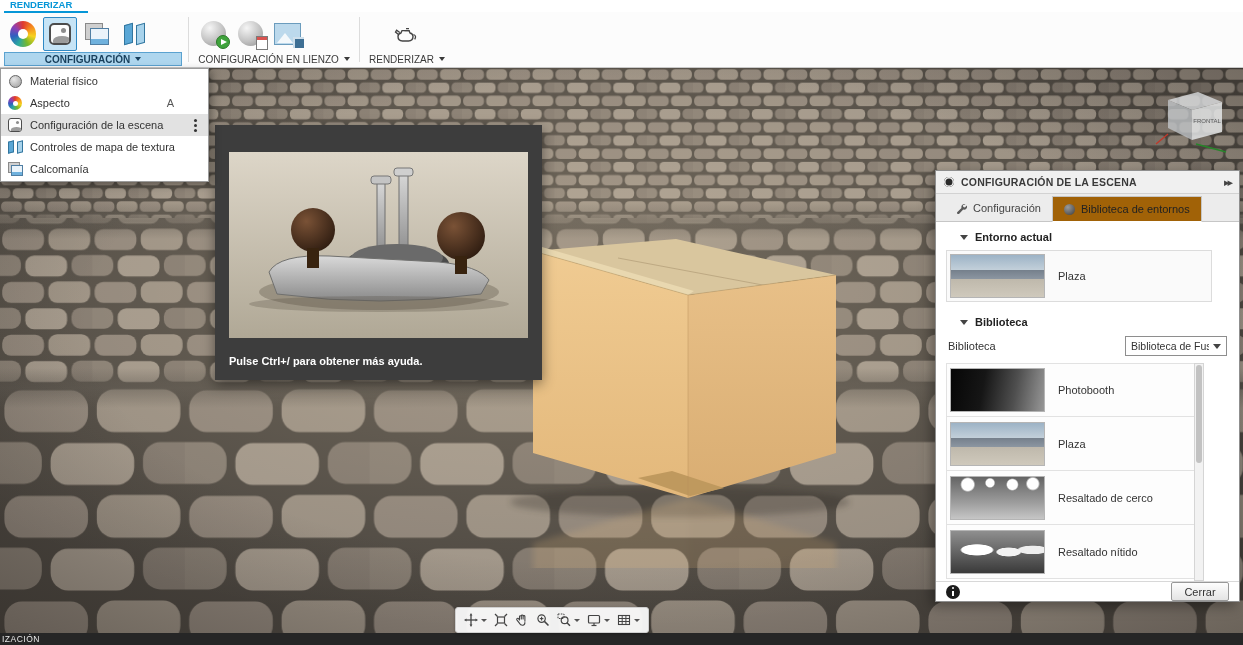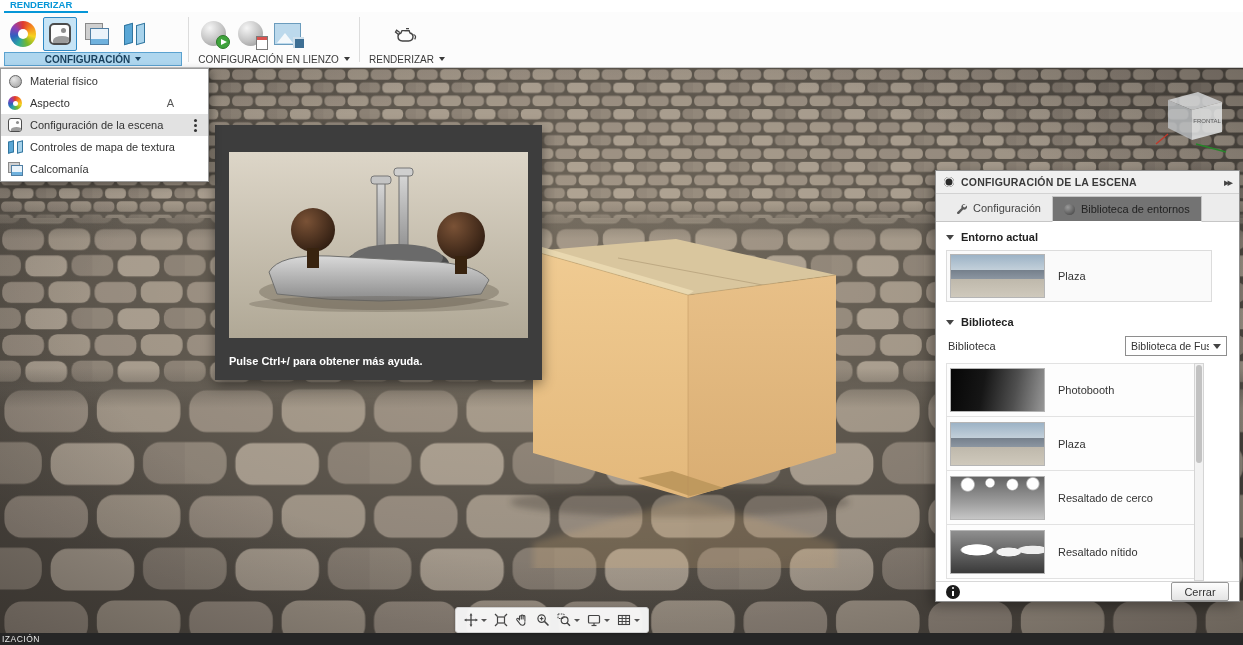--- a/index.html
+++ b/index.html
@@ -81,24 +81,24 @@
 
   
   .panel{position:absolute;left:935px;top:170px;width:305px;height:432px;background:#fff;border:1px solid #8f8f8f;box-shadow:-4px 4px 12px rgba(0,0,0,.35);z-index:20;display:flex;flex-direction:column;}
   .p-header{height:23px;background:#f0f0f0;border-bottom:1px solid #d2d2d2;display:flex;align-items:center;padding:0 8px;gap:7px;flex:none;}
   .p-grip{width:10px;height:10px;border-radius:50%;background:#2b2b2b;box-shadow:inset 0 0 0 1.5px #f0f0f0,inset 0 0 0 3px #2b2b2b;flex:none;}
   .p-title{flex:1;font-size:10.5px;font-weight:bold;color:#3a3a3a;letter-spacing:.2px;white-space:nowrap;}
   .p-expand{font-size:11px;color:#444;line-height:1;}
   .p-expand::after{content:"\25B8\25B8";letter-spacing:-2px;}
   .p-tabs{height:28px;background:#ececec;border-bottom:1px solid #c6c6c6;display:flex;align-items:flex-end;padding-left:8px;flex:none;}
   .ptab{height:26px;display:flex;align-items:center;gap:6px;padding:0 11px;font-size:11px;color:#444;white-space:nowrap;}
-  .ptab.active{background:#737373;border:1px solid #c6c6c6;border-bottom:1px solid #fff;margin-bottom:-1px;color:#222;}
+  .ptab.active{background:#a16207;border:1px solid #c6c6c6;border-bottom:1px solid #fff;margin-bottom:-1px;color:#222;}
   .tab-sphere{width:11px;height:11px;border-radius:50%;background:radial-gradient(circle at 35% 30%,#9a9a9a,#3c3c3c);}
   .p-body{flex:1;overflow:hidden;display:flex;flex-direction:column;}
-  .sec{display:flex;align-items:center;gap:7px;padding:9px 10px 5px;font-size:11px;font-weight:bold;color:#222;flex:none;}
+  .sec{display:flex;align-items:center;gap:7px;padding:9px 24px 5px;font-size:11px;font-weight:bold;color:#222;flex:none;}
   .tri{width:0;height:0;border-left:4px solid transparent;border-right:4px solid transparent;border-top:5px solid #444;}
   .cur-box{margin:2px 10px 5px;border:1px solid #dcdcdc;background:#fafafa;height:52px;display:flex;align-items:center;padding:3px;width:266px;flex:none;}
   .thumb{width:95px;height:44px;flex:none;border:1px solid #b5b5b5;}
   .thumb.plaza{background:linear-gradient(to bottom,#9db3c6 0%,#c3d0da 36%,#75808c 36%,#8b95a0 56%,#beb8ab 56%,#cfc9bc 100%);}
   .thumb.photobooth{background:linear-gradient(100deg,#060606 0%,#161616 35%,#4f4f4f 68%,#979797 100%);}
   .thumb.cerco{background:radial-gradient(circle at 18% 18%,#fff 0 7%,rgba(255,255,255,0) 9%),radial-gradient(circle at 42% 14%,#fff 0 6%,rgba(255,255,255,0) 8%),radial-gradient(circle at 66% 18%,#fff 0 7%,rgba(255,255,255,0) 9%),radial-gradient(circle at 88% 16%,#fff 0 6%,rgba(255,255,255,0) 8%),linear-gradient(#646464,#9c9c9c 60%,#c6c6c6 100%);}
   .thumb.nitido{background:radial-gradient(ellipse at 28% 45%,#fff 0 16%,rgba(255,255,255,0) 18%),radial-gradient(ellipse at 62% 50%,#f2f2f2 0 14%,rgba(255,255,255,0) 16%),radial-gradient(ellipse at 88% 45%,#eee 0 12%,rgba(255,255,255,0) 14%),linear-gradient(#8f8f8f,#3a3a3a);}
   .env-name{font-size:11px;color:#333;margin-left:13px;white-space:nowrap;}
   .lib-row{display:flex;align-items:center;padding:3px 12px 7px;flex:none;}
   .lib-label{font-size:11px;color:#333;flex:1;}

